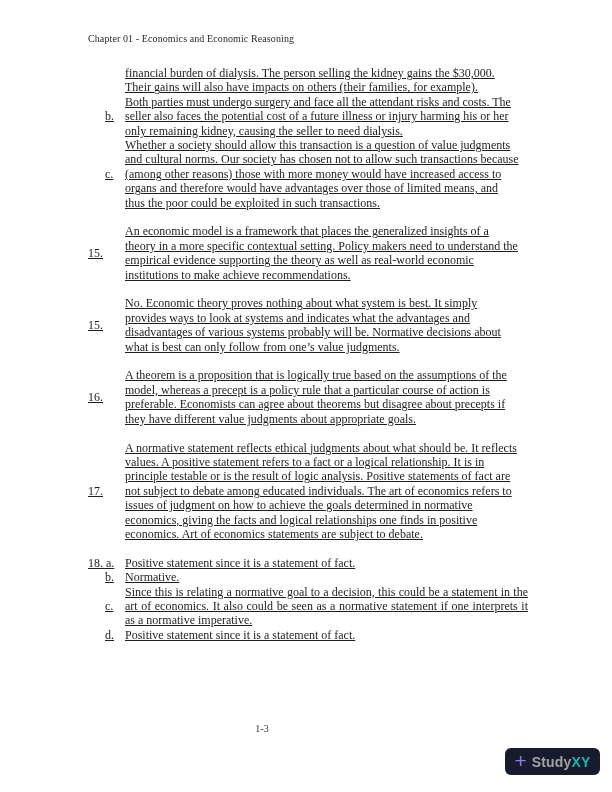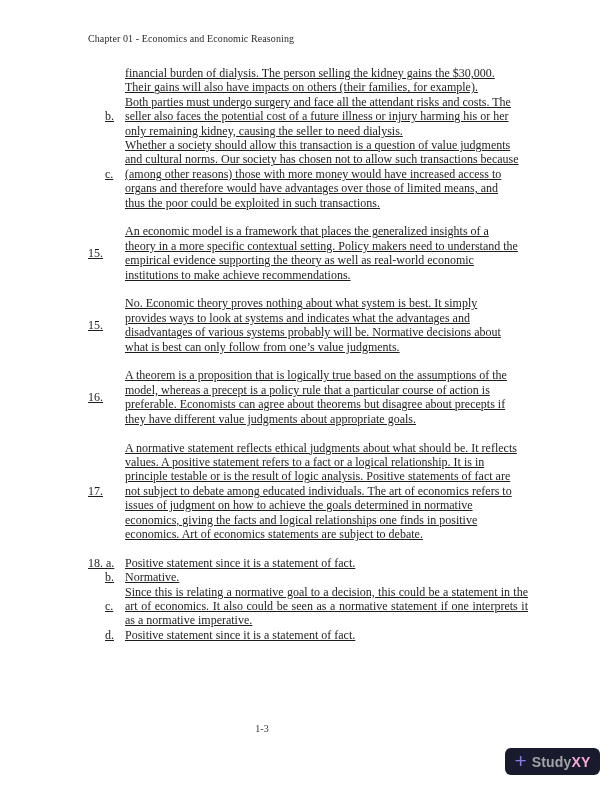--- a/index.html
+++ b/index.html
@@ -144,16 +144,16 @@
       <div class="item sub">
         <span class="label">d.</span>
         <div class="text">Positive statement since it is a statement of fact.</div>
       </div>
     </div>
 
   <div class="page-number">1-3</div>
 
   <div class="logo-badge" style="background: rgb(23, 27, 45);">
     <span class="logo-plus" style="color: rgb(139, 124, 224);">+</span>
-    <span class="logo-word"><span style="color: #a3a3a3;">Study</span><span style="color: #f9a8d4;">XY</span></span>
+    <span class="logo-word"><span style="color: #a3a3a3;">Study</span><span style="color: #14b8a6;">XY</span></span>
   </div>
 
 </div>
 
 </body></html>

